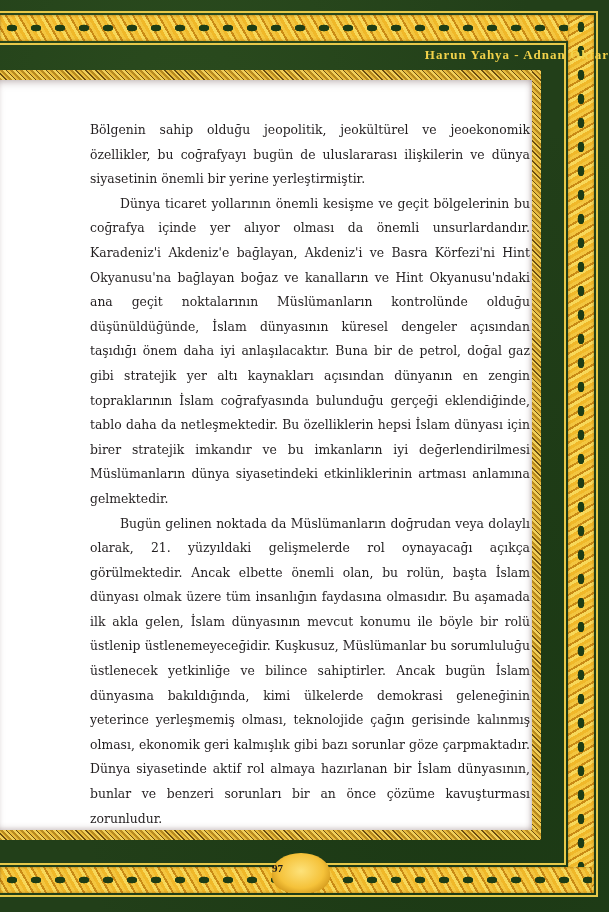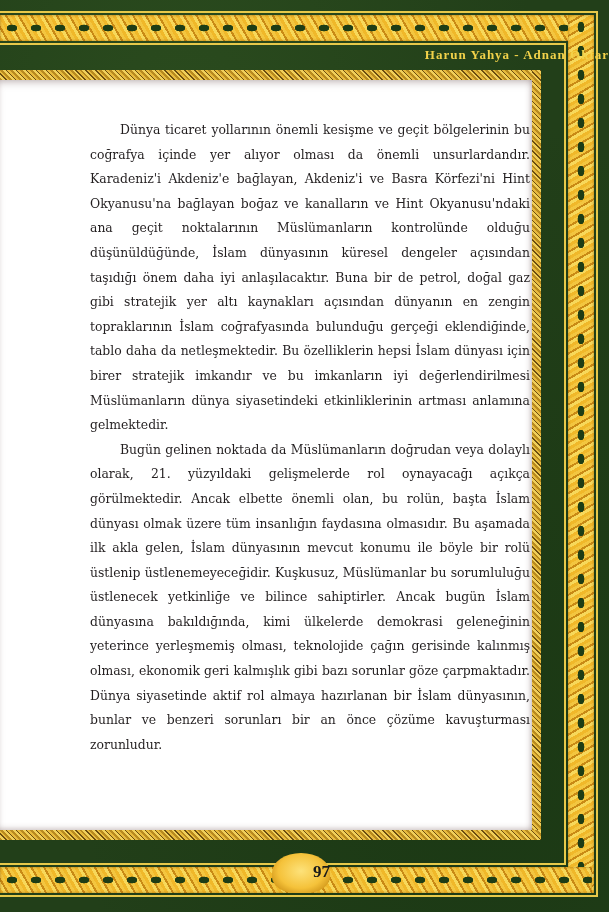--- a/index.html
+++ b/index.html
@@ -24,22 +24,22 @@
   .page { position: absolute; left: 0; top: 80px; width: 532px; height: 750px; background: #ffffff;
       box-shadow: inset 0 6px 8px -4px rgba(90,60,60,0.35), inset -4px 0 6px -3px rgba(90,60,60,0.3), inset 0 -5px 6px -4px rgba(90,60,60,0.3); }
   .running-head { position: absolute; left: 0; width: 609px; top: 47px; text-align: right; color: #f2d24a;
       font-family: "Liberation Serif", serif; font-weight: bold; font-size: 13px; letter-spacing: 1px; }
   .text { position: absolute; left: 90px; top: 118px; width: 440px; color: #231f20;
       font-family: "DejaVu Serif", serif; font-size: 12.4px; line-height: 24.6px; text-align: justify; hyphens: manual; }
   .text p { margin: 0; text-indent: 30px; }
   .text p.first { text-indent: 0; }
   .medallion { position: absolute; left: 272px; top: 853px; width: 58px; height: 40px; border-radius: 50% 50% 40% 40%;
       background: radial-gradient(ellipse at 50% 45%, #fde27a 0%, #f5c23a 55%, #d49a1c 80%, transparent 82%); }
-  .page-number { position: absolute; left: 272px; top: 862px; width: 58px; text-align: right; font-family: "Liberation Serif", serif;
-      font-weight: bold; font-size: 17px; color: #1a1a1a; }
+  .page-number { position: absolute; left: 272px; top: 862px; width: 58px; text-align: left; font-family: "Liberation Serif", serif;
+      font-weight: bold; font-size: 11px; color: #1a1a1a; }
 </style>
 </head>
 <body>
 
 <div class="frame">
 
   <div class="line" style="left:0;top:11px;width:598px;height:2px;"></div>
   <div class="orn h" style="left:0;top:15px;width:592px;height:26px;"></div>
   <div class="line" style="left:0;top:43px;width:566px;height:2px;"></div>
 
@@ -54,18 +54,19 @@
   <div class="line" style="left:0;top:863px;width:566px;height:2px;"></div>
   <div class="orn h" style="left:0;top:867px;width:592px;height:26px;"></div>
   <div class="line" style="left:0;top:895px;width:598px;height:2px;"></div>
 </div>
 
 <div class="running-head">Harun Yahya - Adnan Oktar</div>
 
 <div class="page"></div>
 
 <div class="text">
+  <p class="first">Bölgenin sahip olduğu jeopolitik, jeokültürel ve jeoekonomik özellikler, bu coğrafyayı bugün de uluslararası ilişkilerin ve dünya siyasetinin önemli bir yerine yerleştirmiştir.</p>
   <p>Dünya ticaret yollarının önemli kesişme ve geçit bölgelerinin bu coğrafya içinde yer alıyor olması da önemli unsurlardandır. Karadeniz'i Akdeniz'e bağlayan, Akdeniz'i ve Basra Körfezi'ni Hint Okyanusu'na bağlayan boğaz ve kanalların ve Hint Okyanusu'ndaki ana geçit noktalarının Müslümanların kontrolünde olduğu düşünüldüğünde, İslam dünyasının küresel dengeler açısından taşıdığı önem daha iyi anlaşılacaktır. Buna bir de petrol, doğal gaz gibi stratejik yer altı kaynakları açısından dünyanın en zengin topraklarının İslam coğrafyasında bulunduğu gerçeği eklendiğinde, tablo daha da netleşmektedir. Bu özelliklerin hepsi İslam dünyası için birer stratejik imkandır ve bu imkanların iyi değerlendirilmesi Müslümanların dünya siyasetindeki etkinliklerinin artması anlamına gelmektedir.</p>
   <p>Bugün gelinen noktada da Müslümanların doğrudan veya dolaylı olarak, 21. yüzyıldaki gelişmelerde rol oynayacağı açıkça görülmektedir. Ancak elbette önemli olan, bu rolün, başta İslam dünyası olmak üzere tüm insanlığın faydasına olmasıdır. Bu aşamada ilk akla gelen, İslam dünyasının mevcut konumu ile böyle bir rolü üstlenip üstlenemeyeceğidir. Kuşkusuz, Müslümanlar bu sorumluluğu üstlenecek yetkinliğe ve bilince sahiptirler. Ancak bugün İslam dünyasına bakıldığında, kimi ülkelerde demokrasi geleneğinin yeterince yerleşmemiş olması, teknolojide çağın gerisinde kalınmış olması, ekonomik geri kalmışlık gibi bazı sorunlar göze çarpmaktadır. Dünya siyasetinde aktif rol almaya hazırlanan bir İslam dünyasının, bunlar ve benzeri sorunları bir an önce çözüme kavuşturması zorunludur.</p>
 </div>
 
 <div class="medallion"></div>
 <div class="page-number">97</div>
 
 </body></html>

